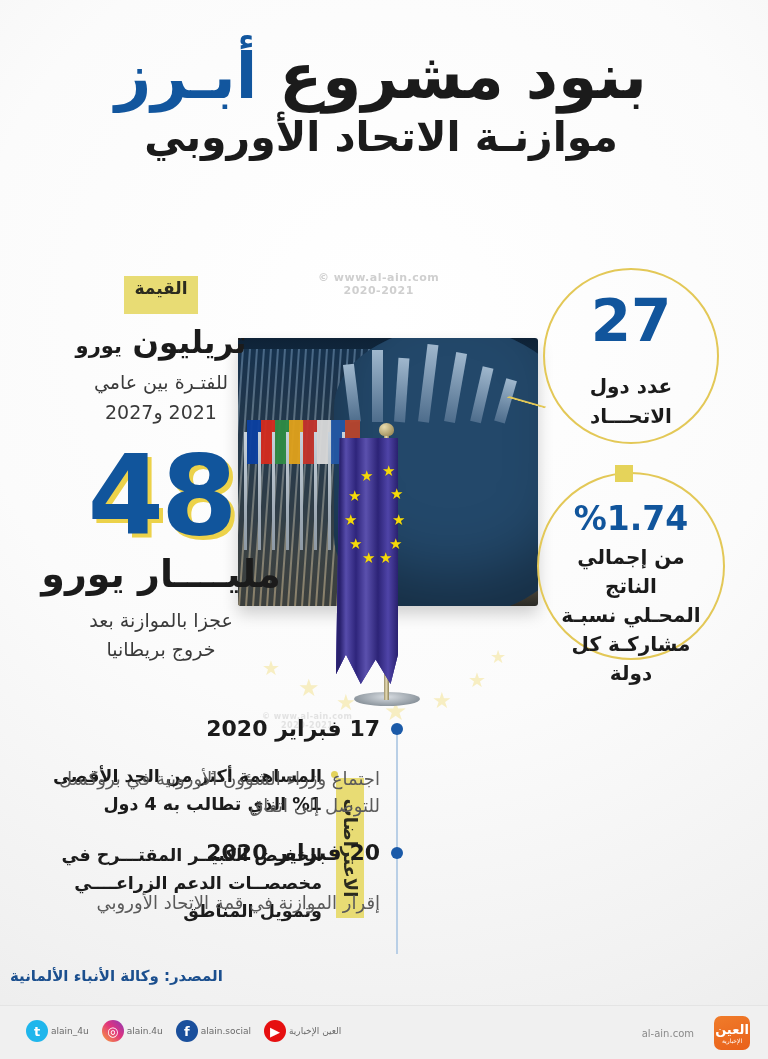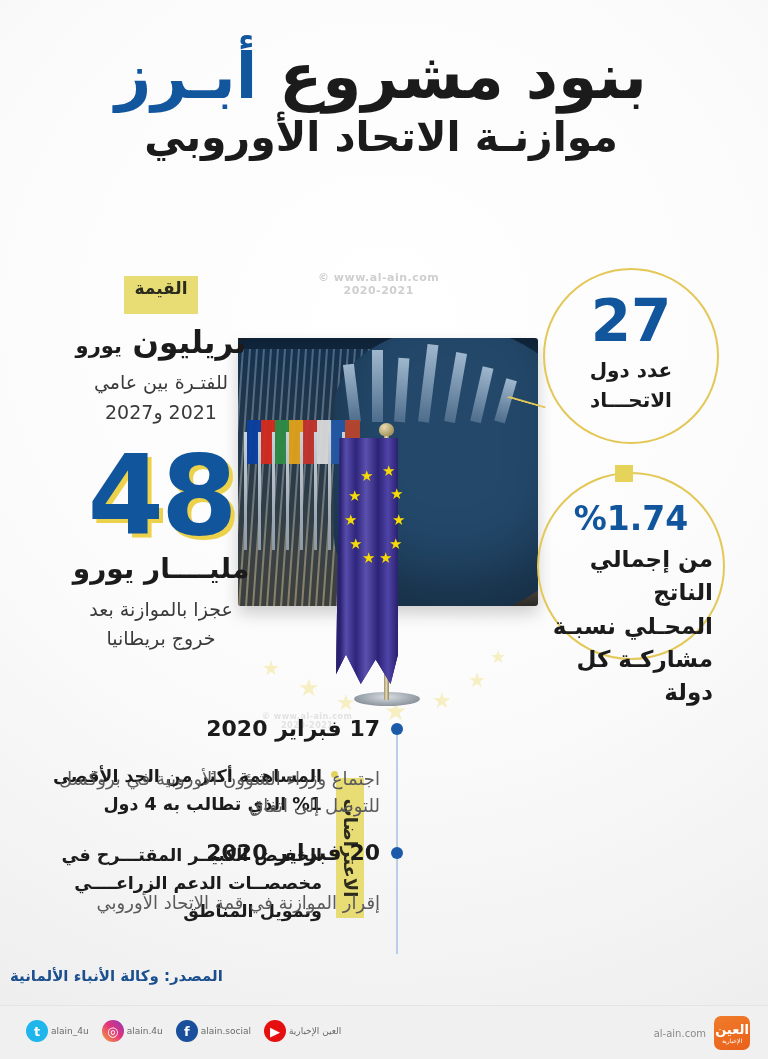--- a/index.html
+++ b/index.html
@@ -126,53 +126,53 @@
   .val-main .sm{ font-size:21px; }
   .val-sub{ margin-top:9px; font-size:19px; color:#3a3a3a; line-height:1.55; }
 
   .big-block{ position:absolute; right:470px; left:24px; top:447px; text-align:center; direction:rtl; }
   .big-num{
     font-size:110px; font-weight:bold; color:#11559c; line-height:0.9;
     letter-spacing:-3px;
     text-shadow:4px 4px 0 #ecd24a;
     direction:ltr;
   }
-  .big-unit{ margin-top:6px; font-size:28px; font-weight:bold; color:#1b1b1b; }
+  .big-unit{ margin-top:6px; font-size:38px; font-weight:bold; color:#1b1b1b; }
   .big-desc{ margin-top:10px; font-size:19px; color:#3a3a3a; line-height:1.55; }
 
   
   .bubble{
     position:absolute; left:543px; top:268px; width:176px; height:176px;
     border:2px solid #e3c857; border-radius:50%;
     background:transparent; text-align:center; direction:rtl;
   }
   .bubble .tail{
     position:absolute; left:-26px; top:96px; width:40px; height:40px;
     border-left:2px solid #e3c857; border-bottom:2px solid #e3c857;
     transform:rotate(16deg) skewX(-22deg);
     background:transparent;
     clip-path:polygon(0 100%,100% 0,100% 100%);
     border-right:none; border-top:none;
   }
   .bub-num{ font-size:58px; font-weight:bold; color:#11559c; margin-top:22px; line-height:1; direction:ltr;}
-  .bub-t1{ font-size:20px; font-weight:bold; color:#1b1b1b; margin-top:8px; }
+  .bub-t1{ font-size:20px; font-weight:bold; color:#1b1b1b; margin-top:24px; }
   .bub-t2{ font-size:20px; font-weight:bold; color:#1b1b1b; margin-top:6px; }
 
   
   .circ{
     position:absolute; left:537px; top:472px; width:188px; height:188px;
     border:2px solid #e3c857; border-radius:50%;
     text-align:center; direction:rtl;
   }
   .circ .tab{
     position:absolute; left:76px; top:-9px; width:18px; height:17px;
     background:#e5d35a;
   }
   .circ-num{ font-size:33px; font-weight:bold; color:#11559c; margin-top:25px; direction:ltr;}
-  .circ-txt{ font-size:23px; font-weight:bold; color:#1b1b1b; line-height:1.45; margin-top:5px; padding:0 10px;text-align:right;}
+  .circ-txt{ font-size:20px; font-weight:bold; color:#1b1b1b; line-height:1.45; margin-top:5px; padding:0 10px;}
 
   
   .obj-badge{
     position:absolute; left:336px; top:778px; width:28px; height:140px;
     background:#e8dc74;
   }
   .obj-badge span{
     position:absolute; left:50%; top:50%;
     transform:translate(-50%,-50%) rotate(90deg);
     white-space:nowrap; font-size:18px; font-weight:bold; color:#2b2b1e;
@@ -220,21 +220,21 @@
   .soc .ic{
     width:22px; height:22px; border-radius:50%;
     display:flex; align-items:center; justify-content:center;
     color:#fff; font-size:13px; font-weight:bold; font-family:"DejaVu Sans",sans-serif;
   }
   .ic.tw{ background:#1fb6ec; }
   .ic.ig{ background:linear-gradient(45deg,#f9a03c,#e0337d 55%,#8a3ab9); }
   .ic.fb{ background:#1a4f9c; }
   .ic.yt{ background:#e60f10; border-radius:50%; }
   .soc .hd{ font-size:9px; color:#6a6a6a; }
-  .brand{ position:absolute; right:18px; top:10px; display:flex; align-items:center; gap:8px; direction:ltr;}
+  .brand{ position:absolute; right:18px; top:10px; display:flex; align-items:center; gap:20px; direction:ltr;}
   .brand .url{ font-size:10px; color:#8a8a8a; }
   .brand .logo{
     width:36px; height:34px; border-radius:7px;
     background:linear-gradient(160deg,#f07c2a,#e9601a);
     display:flex; flex-direction:column; align-items:center; justify-content:center;
     color:#fff; line-height:1;
   }
   .brand .logo .l1{ font-size:13px; font-weight:bold; }
   .brand .logo .l2{ font-size:6px; margin-top:2px; }
 </style>

